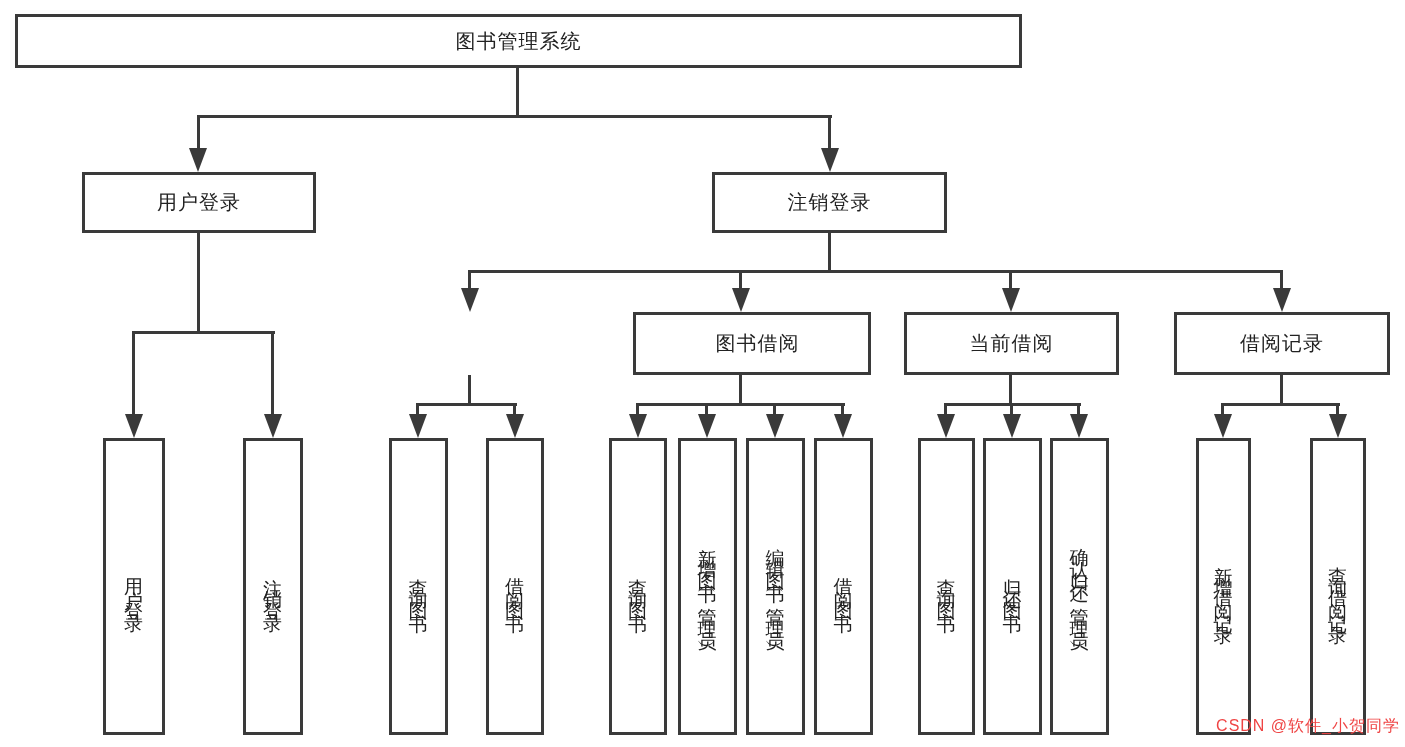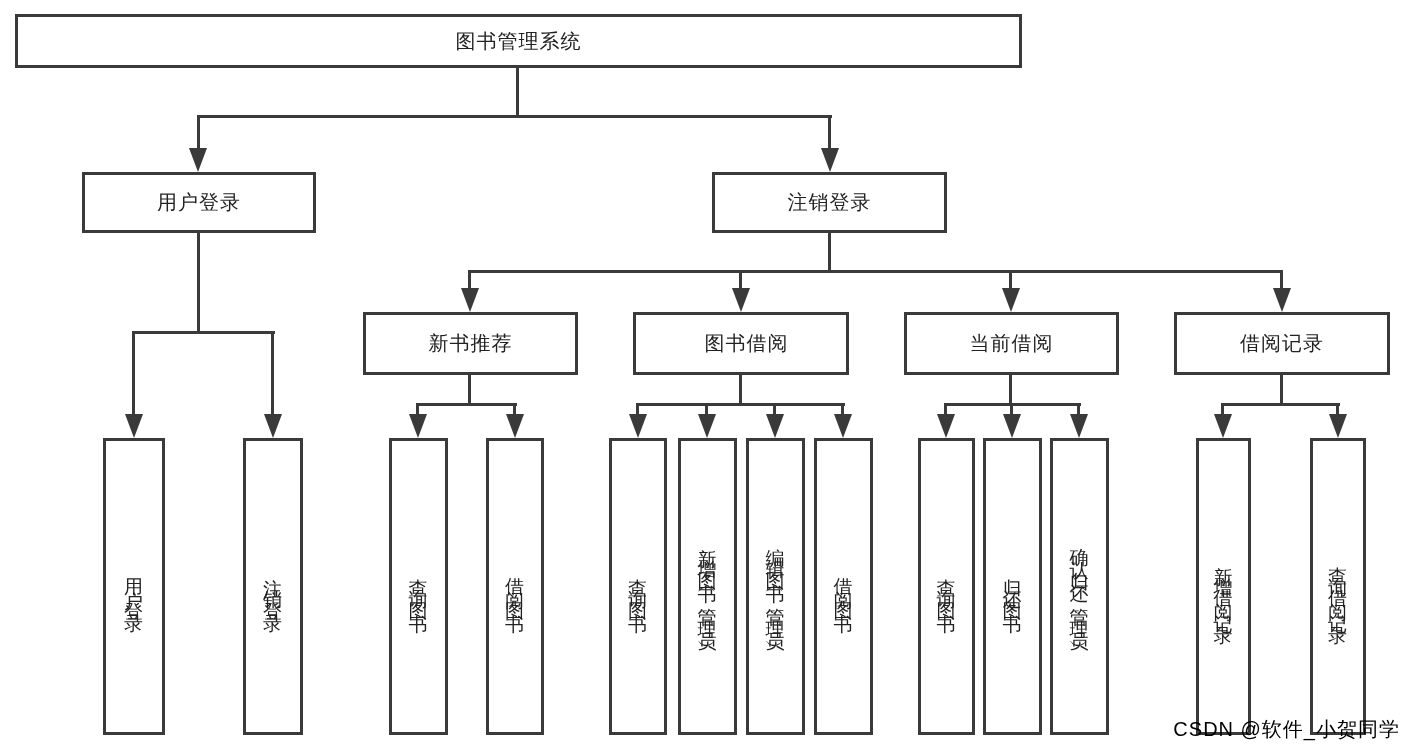--- a/index.html
+++ b/index.html
@@ -17,21 +17,21 @@
     font-size:19px;letter-spacing:12px;line-height:1;
   }
   .vline{position:absolute;width:3px;background:#3a3a3a;}
   .hline{position:absolute;height:3px;background:#3a3a3a;}
   .arrowhead{
     position:absolute;width:0;height:0;
     border-left:9px solid transparent;border-right:9px solid transparent;
     border-top:24px solid #3a3a3a;
   }
   .watermark{
-    position:absolute;top:716px;right:5px;font-size:20px;color:#000000;
+    position:absolute;top:716px;right:5px;font-size:16px;color:#ef4444;
     letter-spacing:1px;white-space:nowrap;
   }
 </style>
 </head>
 <body>
 
 <div id="canvas">
 
   <div class="box" style="left:15px;top:14px;width:1007px;height:54px;">图书管理系统</div>
 
@@ -56,22 +56,21 @@
   <div class="hline" style="left:469px;top:270px;width:814px;"></div>
   <div class="vline" style="left:468px;top:270px;height:18px;"></div>
   <div class="arrowhead" style="left:461px;top:288px;"></div>
   <div class="vline" style="left:739px;top:270px;height:18px;"></div>
   <div class="arrowhead" style="left:732px;top:288px;"></div>
   <div class="vline" style="left:1009px;top:270px;height:18px;"></div>
   <div class="arrowhead" style="left:1002px;top:288px;"></div>
   <div class="vline" style="left:1280px;top:270px;height:18px;"></div>
   <div class="arrowhead" style="left:1273px;top:288px;"></div>
 
-  <div class="box" style="left:363px;top:312px;width:215px;height:63px;">新书推荐</div>
-  <div class="box" style="left:633px;top:312px;width:216px;height:63px;padding-left:11px;">图书借阅</div>
+  <div class="box" style="left:633px;top:312px;width:238px;height:63px;padding-left:11px;">图书借阅</div>
   <div class="box" style="left:1174px;top:312px;width:216px;height:63px;">借阅记录</div>
   <div class="box" style="left:904px;top:312px;width:215px;height:63px;">当前借阅</div>
 
   <div class="vline" style="left:468px;top:375px;height:31px;"></div>
   <div class="hline" style="left:417px;top:403px;width:100px;"></div>
   <div class="vline" style="left:416px;top:403px;height:11px;"></div>
   <div class="arrowhead" style="left:409px;top:414px;"></div>
   <div class="vline" style="left:513px;top:403px;height:11px;"></div>
   <div class="arrowhead" style="left:506px;top:414px;"></div>
 

